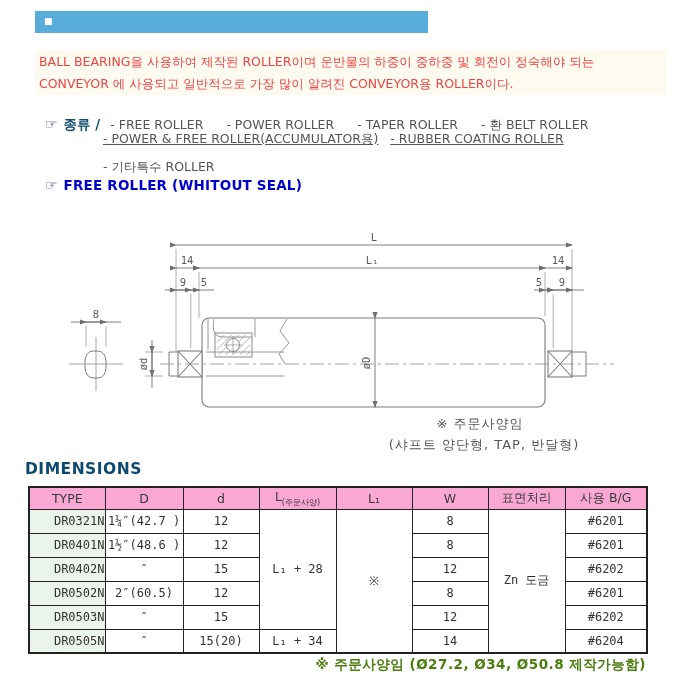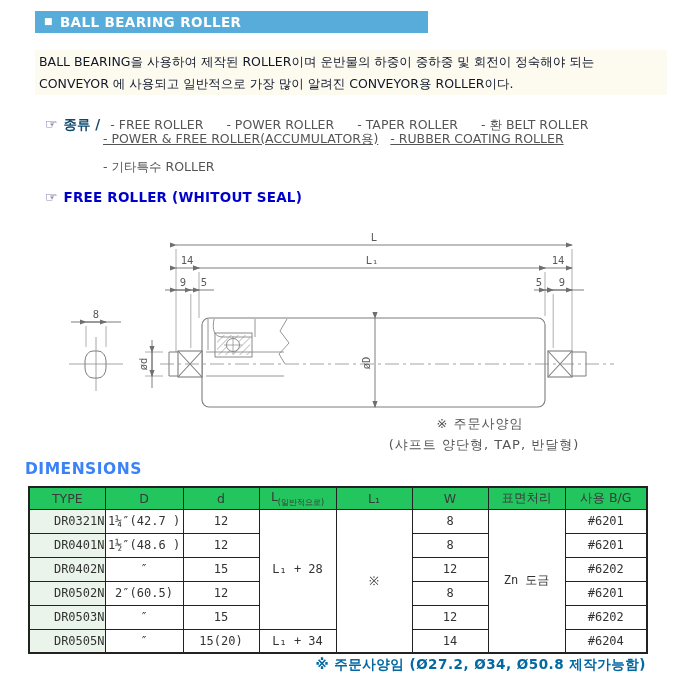--- a/index.html
+++ b/index.html
@@ -11,73 +11,72 @@
   
   .title-bar {
     position:absolute; left:35px; top:11px; width:393px; height:22px;
     background:#57acd9; color:#ffffff; font-weight:bold; font-size:13.5px;
     display:flex; align-items:center; padding-left:9px; letter-spacing:0.4px;
   }
   .title-bar .bullet { font-size:9px; margin-right:7px; position:relative; top:-1px; }
   
   .desc-box {
     position:absolute; left:35px; top:50px; width:632px; height:45px;
-    background:#fdfaf0; color:#0f172a; font-size:12.5px; line-height:22px;
+    background:#fdfaf0; color:#ef4444; font-size:12.5px; line-height:22px;
     padding:1px 0 0 4px;
   }
   
   .types { position:absolute; left:0; top:113px; width:685px; color:#555; font-size:12.5px; }
   .t-line { position:absolute; white-space:nowrap; }
   .pointer { color:#1c1c66; font-size:14px; margin-right:6px; }
   .t-label { color:#0c4a6e; font-weight:bold; font-size:13.5px; margin-right:10px; }
   .t-item { margin-right:23px; }
   .line1 { left:45px; top:3px; }
   .line2 { left:103px; top:18px;text-decoration:underline; }
   .line2 .t-item { margin-right:12px; }
   .line3 { left:103px; top:46px;text-align:right; }
-  .sub-line { left:45px; top:64px;margin-top:12px; }
+  .sub-line { left:45px; top:64px; }
   .sub-title { color:#0000cc; font-weight:bold; font-size:13.5px; letter-spacing:0.2px; }
   
   svg.drawing { position:absolute; left:0; top:228px; }
   svg.drawing text { font-family:"DejaVu Sans Mono","Liberation Mono",monospace; fill:#5a5a5a; font-size:10.5px; }
   svg.drawing text.knote { font-family:"DejaVu Sans","Liberation Sans",sans-serif; font-size:13px; fill:#555; letter-spacing:1px; }
   
   .dim-title {
     position:absolute; left:25px; top:460px; font-size:15.5px; font-weight:bold;
-    color:#3b82f6; letter-spacing:0.5px;
+    color:#0c4a6e; letter-spacing:0.5px;
   }
   table.dims {
     position:absolute; left:28px; top:486px; border-collapse:collapse;
     border:2px solid #222; table-layout:fixed; width:618px;
     font-family:"DejaVu Sans Mono","Liberation Mono",monospace; font-size:12px; color:#333;
   }
   table.dims th, table.dims td {
     border:1px solid #222; text-align:center; vertical-align:middle;
     height:24px; padding:0; overflow:hidden; white-space:nowrap;
   }
   table.dims th {
-    background:#22c55e; font-weight:normal; height:22px;
+    background:#f9a8d4; font-weight:normal; height:22px;
     font-family:"DejaVu Sans","Liberation Sans",sans-serif; font-size:12.5px; color:#3a3a3a;
   }
   table.dims td.type-cell { background:#eaf4ea;text-align:right; }
   .hdr-sub { font-size:8px; vertical-align:sub; letter-spacing:0; }
   
   .footnote {
     position:absolute; right:39px; top:656px; font-weight:bold; font-size:13.5px;
-    color:#0369a1; letter-spacing:0.5px; white-space:nowrap;
+    color:#4d7c0f; letter-spacing:0.5px; white-space:nowrap;
   }
 </style>
 </head>
 <body>
 
 <div id="page">
 
   <div class="title-bar">
     <span class="bullet">■</span>
-    <span>BALL BEARING ROLLER</span>
   </div>
 
   <div class="desc-box">
     <div>BALL BEARING을 사용하여 제작된 ROLLER이며 운반물의 하중이 중하중 및 회전이 정숙해야 되는</div>
     <div>CONVEYOR 에 사용되고 일반적으로 가장 많이 알려진 CONVEYOR용 ROLLER이다.</div>
   </div>
 
   <div class="types">
     <div class="t-line line1">
       <span class="pointer">☞</span><span class="t-label">종류 /</span><span class="t-item">- FREE ROLLER</span><span class="t-item">- POWER ROLLER</span><span class="t-item">- TAPER ROLLER</span><span class="t-item">- 환 BELT ROLLER</span>
@@ -220,21 +219,21 @@
       <col style="width:76px">
         <col style="width:76px">
         <col style="width:77px">
         <col style="width:82px">
     </colgroup>
     <thead>
       <tr>
         <th>TYPE</th>
         <th>D</th>
         <th>d</th>
-        <th><span>L</span><span class="hdr-sub">(일반적으로)</span></th>
+        <th><span>L</span><span class="hdr-sub">(주문사양)</span></th>
         <th>L₁</th>
         <th>W</th>
         <th>표면처리</th>
         <th>사용 B/G</th>
       </tr>
     </thead>
     <tbody>
       <tr>
         <td class="type-cell">DR0321N</td>
         <td>1¼″(42.7 )</td>

